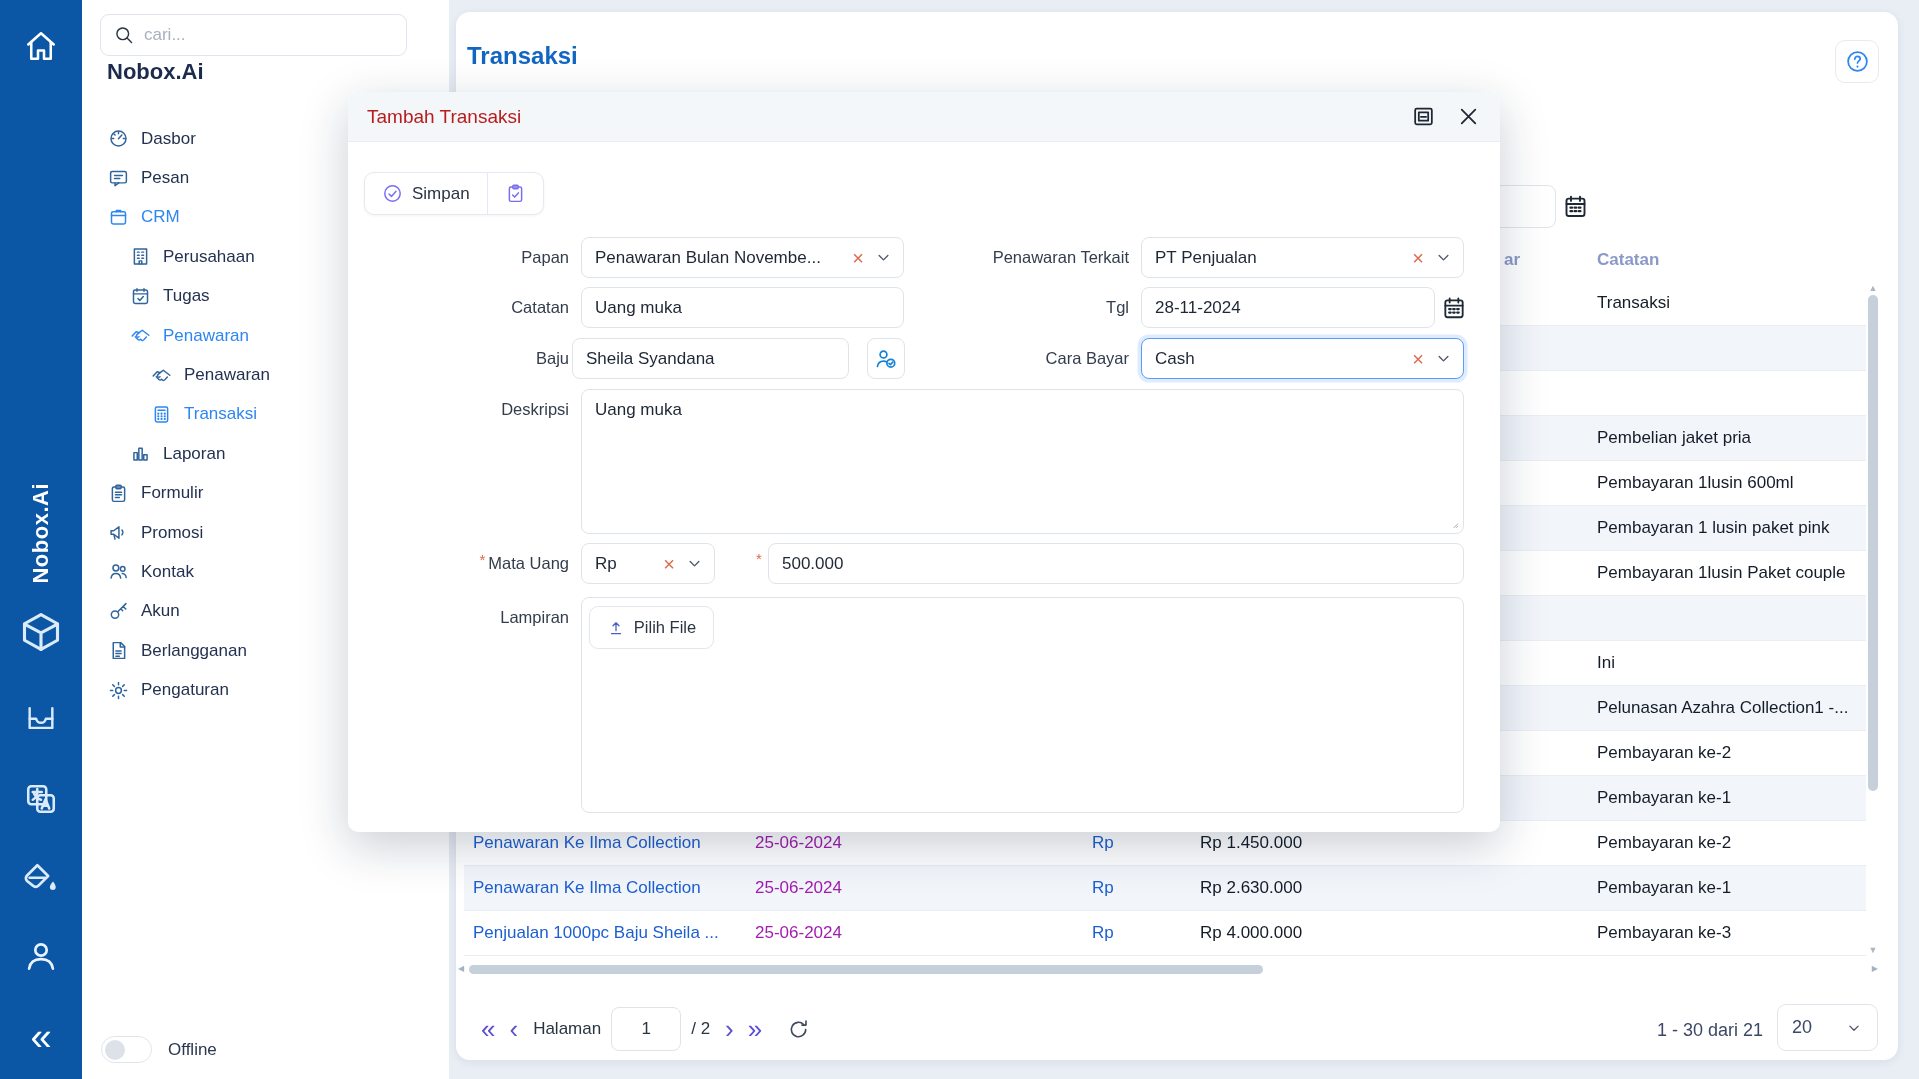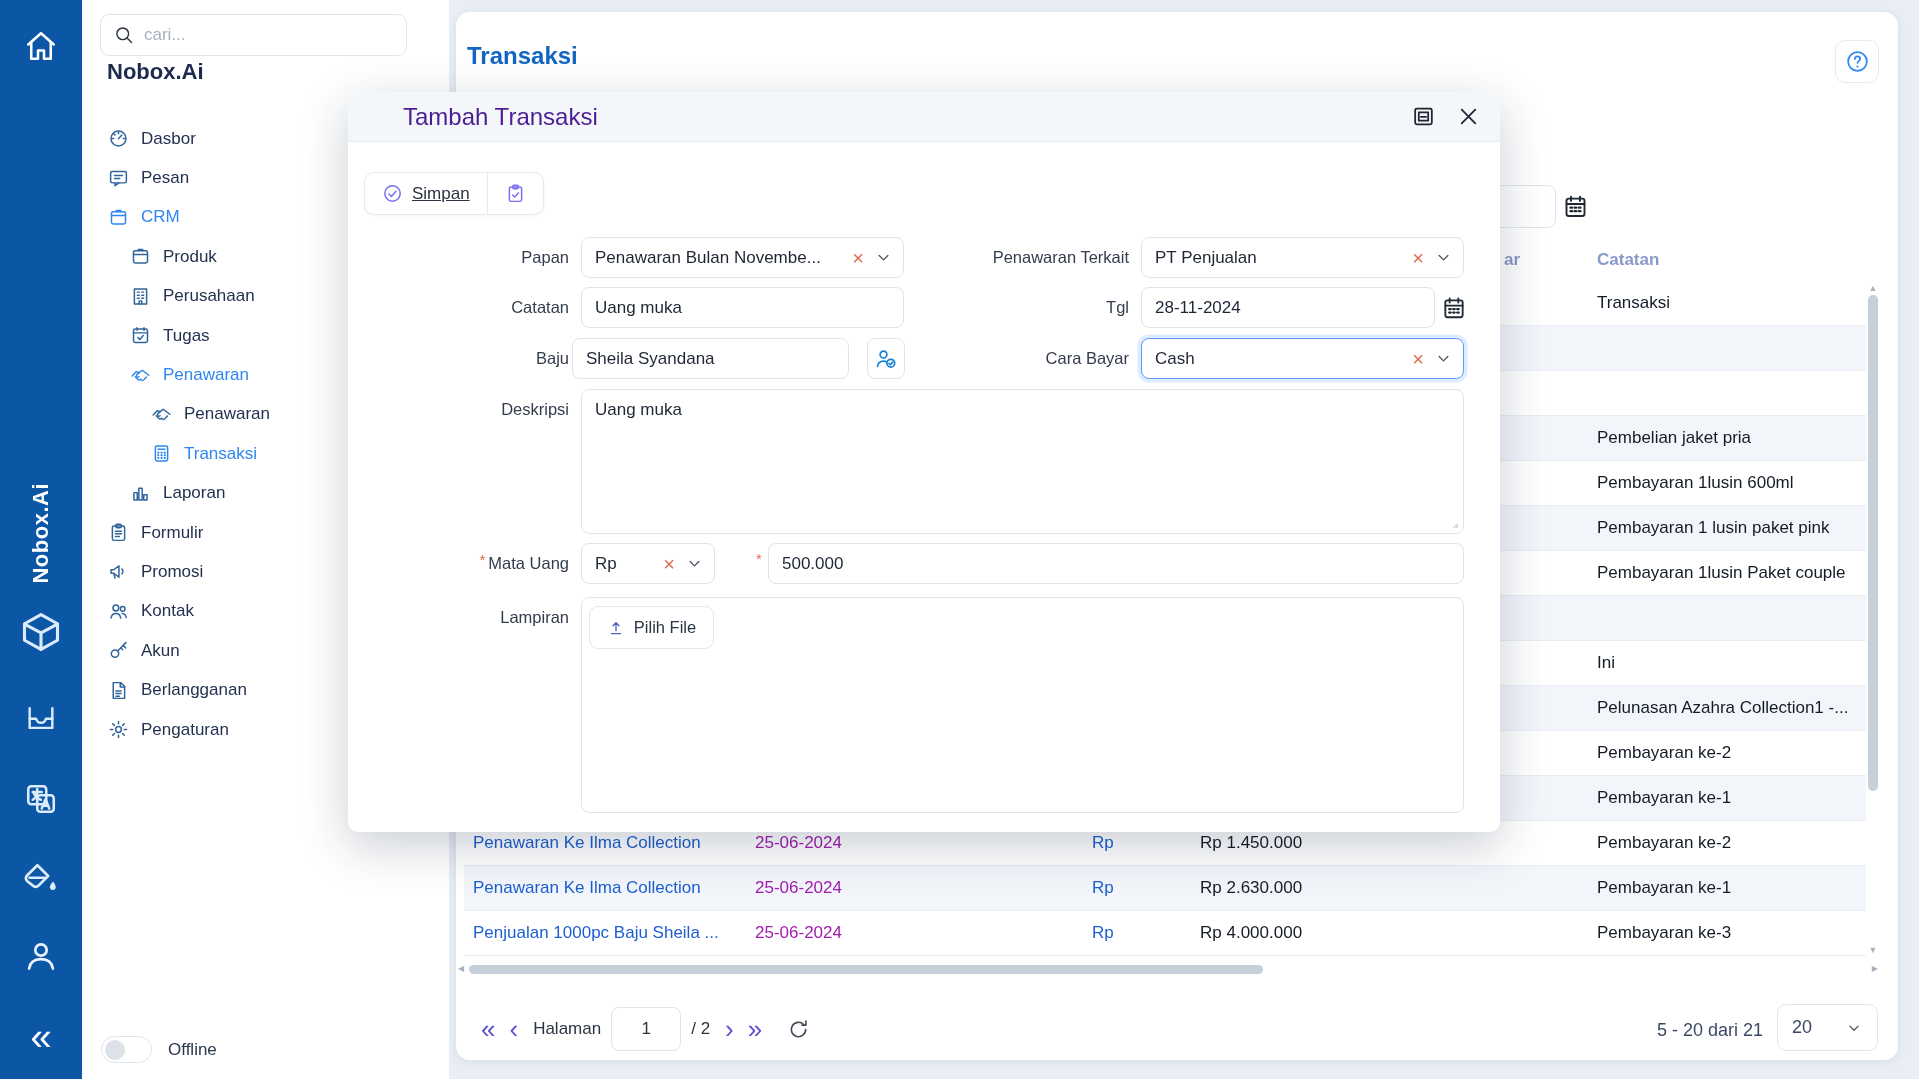--- a/index.html
+++ b/index.html
@@ -108,29 +108,29 @@
            border:1px solid #dfe5ec; border-radius:9px; background:#fff; display:flex;
            align-items:center; justify-content:space-between; padding:0 14px;
            font-size:18px; color:#3c4866; cursor:pointer; z-index:2; }
   .psize .ic { width:18px; height:18px; color:#4a5568; }
 
   
   .modal { position:absolute; left:348px; top:92px; width:1152px; height:740px; background:#fff;
            border-radius:10px; box-shadow:0 14px 48px rgba(15,30,60,.22); z-index:10; }
   .m-head { height:50px; background:#f4f7fa; border-bottom:1px solid #e8edf2;
             border-radius:10px 10px 0 0; display:flex; align-items:center; padding:0 19px; }
-  .m-title { flex:1; font-size:24px; color:#4c1d95; font-weight:500;margin-left:36px; }
+  .m-title { flex:1; font-size:19px; color:#b91c1c; font-weight:500; }
   .m-head .mhb { width:25px; height:25px; color:#1f2734; cursor:pointer; }
   .m-head .mhb.max { margin-right:20px; }
 
   .toolbar { position:absolute; left:16px; top:80px; height:43px; border:1px solid #e7e9f2;
              border-radius:10px; background:#fff; display:flex; align-items:stretch;
              box-shadow:0 1px 3px rgba(30,40,70,.05); }
   .tseg { display:flex; align-items:center; gap:9px; padding:0 17px; cursor:pointer;
-          font-size:17px; color:#2b3442;text-decoration:underline; }
+          font-size:17px; color:#2b3442; }
   .tseg + .tseg { border-left:1px solid #e7e9f2; }
   .tseg .ic { width:21px; height:21px; color:#7a6ff0; }
 
   .flabel { position:absolute; font-size:16.5px; color:#333d4d; text-align:right;
             display:flex; justify-content:flex-end; align-items:flex-start; }
   .flabel.lcol { left:10px;  width:211px; }
   .flabel.rcol { left:566px; width:215px; }
   .req { color:#dd6b4d; font-size:15px; margin-right:3px; position:relative; top:-3px; }
 
   .fld { position:absolute; height:41px; border:1px solid #dfe3ea; border-radius:8px;
@@ -246,29 +246,20 @@
             <svg viewBox="0 0 24 24" fill="none" stroke="currentColor" stroke-width="1.7" stroke-linecap="round" stroke-linejoin="round">
               <rect x="4" y="5.5" width="16" height="14" rx="2"></rect>
               <path d="M4 9.8h16M9.5 5.5V4h5v1.5"></path>
             </svg>
           </span>
           <span>CRM</span>
         </div>
         <div class="mi i1">
           <span class="ico">
             <svg viewBox="0 0 24 24" fill="none" stroke="currentColor" stroke-width="1.7" stroke-linecap="round" stroke-linejoin="round">
-              <rect x="4" y="5.5" width="16" height="14" rx="2"></rect>
-              <path d="M4 9.8h16M9.5 5.5V4h5v1.5"></path>
-            </svg>
-          </span>
-          <span>Produk</span>
-        </div>
-        <div class="mi i1">
-          <span class="ico">
-            <svg viewBox="0 0 24 24" fill="none" stroke="currentColor" stroke-width="1.7" stroke-linecap="round" stroke-linejoin="round">
               <rect x="5" y="3.5" width="14" height="17"></rect>
               <path d="M8.5 7h2M13.5 7h2M8.5 10.5h2M13.5 10.5h2M8.5 14h2M13.5 14h2M10.5 20.5V17h3v3.5"></path>
             </svg>
           </span>
           <span>Perusahaan</span>
         </div>
         <div class="mi i1">
           <span class="ico">
             <svg viewBox="0 0 24 24" fill="none" stroke="currentColor" stroke-width="1.7" stroke-linecap="round" stroke-linejoin="round">
               <rect x="4" y="4.5" width="16" height="15.5" rx="2"></rect>
@@ -487,21 +478,21 @@
     <span class="of">/ 2</span>
     <span class="chv">›</span>
     <span class="chv">»</span>
     <span class="refresh ic">
         <svg viewBox="0 0 24 24" fill="none" stroke="currentColor" stroke-width="1.7" stroke-linecap="round" stroke-linejoin="round">
           <path d="M19.5 12a7.5 7.5 0 1 1-2.1-5.2"></path>
           <path d="M19.8 3.2v4.2h-4.2"></path>
         </svg>
       </span>
   </div>
-  <div class="range">5 - 20 dari 21</div>
+  <div class="range">1 - 30 dari 21</div>
   <div class="psize">
     <span>20</span>
     <span class="ic">
         <svg viewBox="0 0 24 24" fill="none" stroke="currentColor" stroke-width="1.7" stroke-linecap="round" stroke-linejoin="round">
           <path d="M6.5 9.5 12 15l5.5-5.5"></path>
         </svg>
       </span>
   </div>
 
   <div class="modal">

